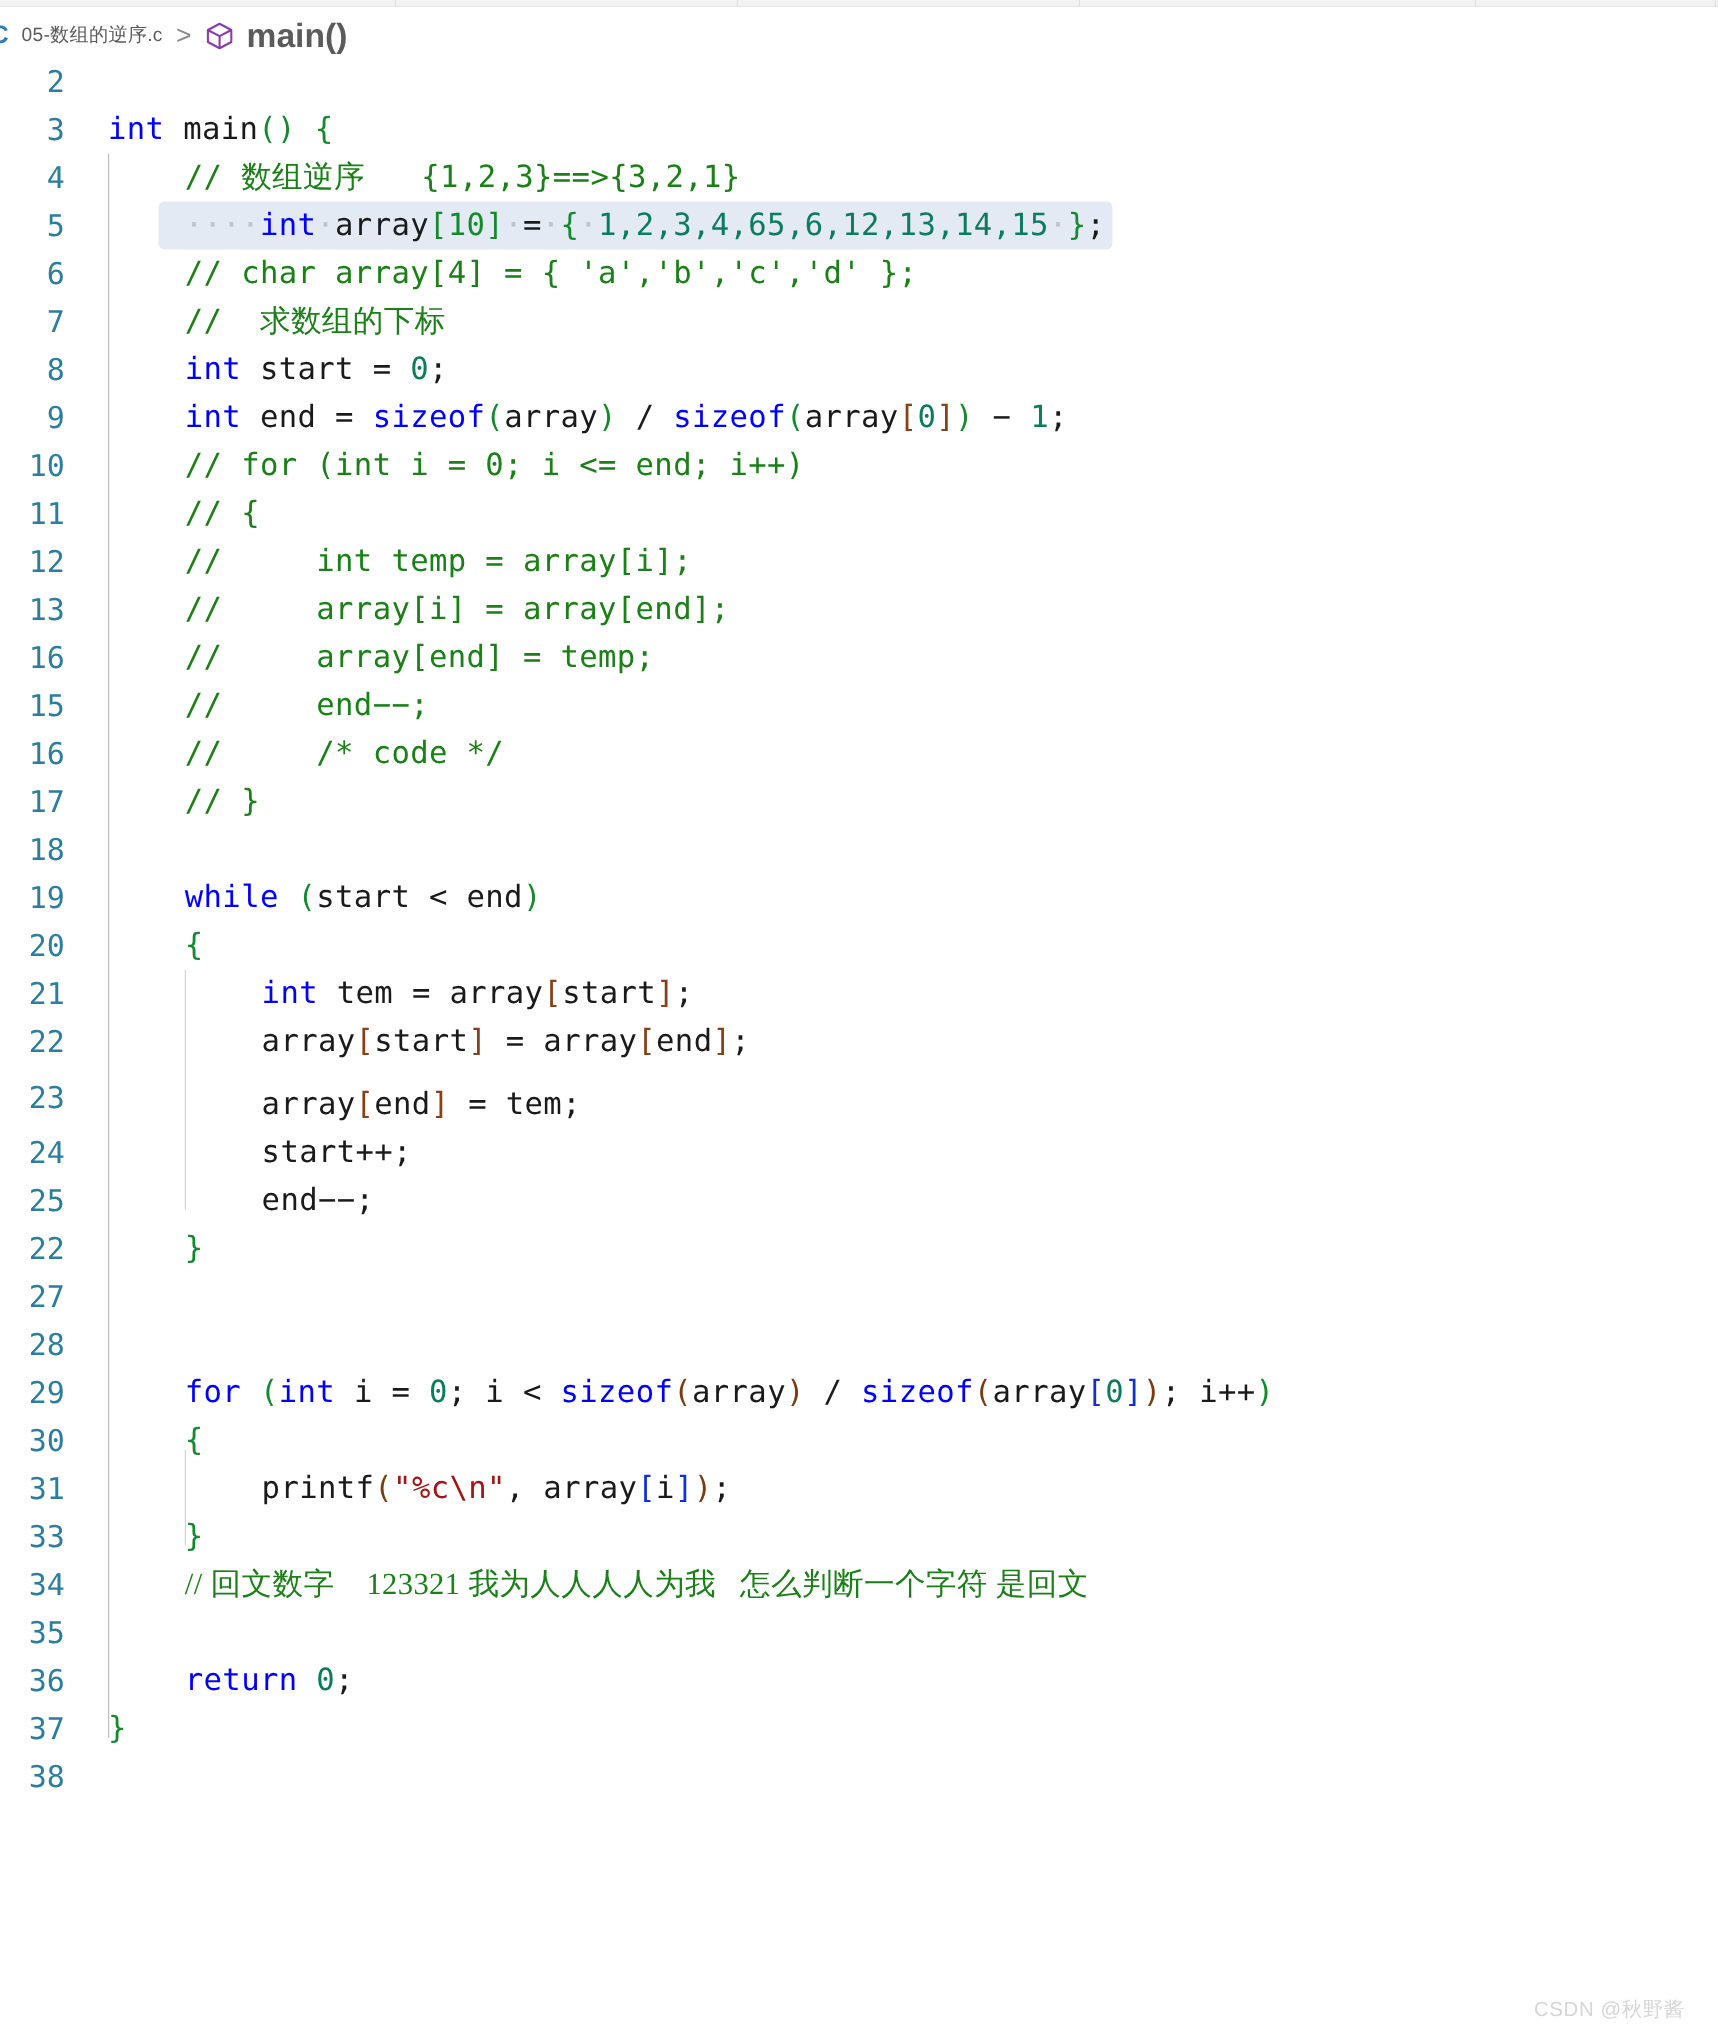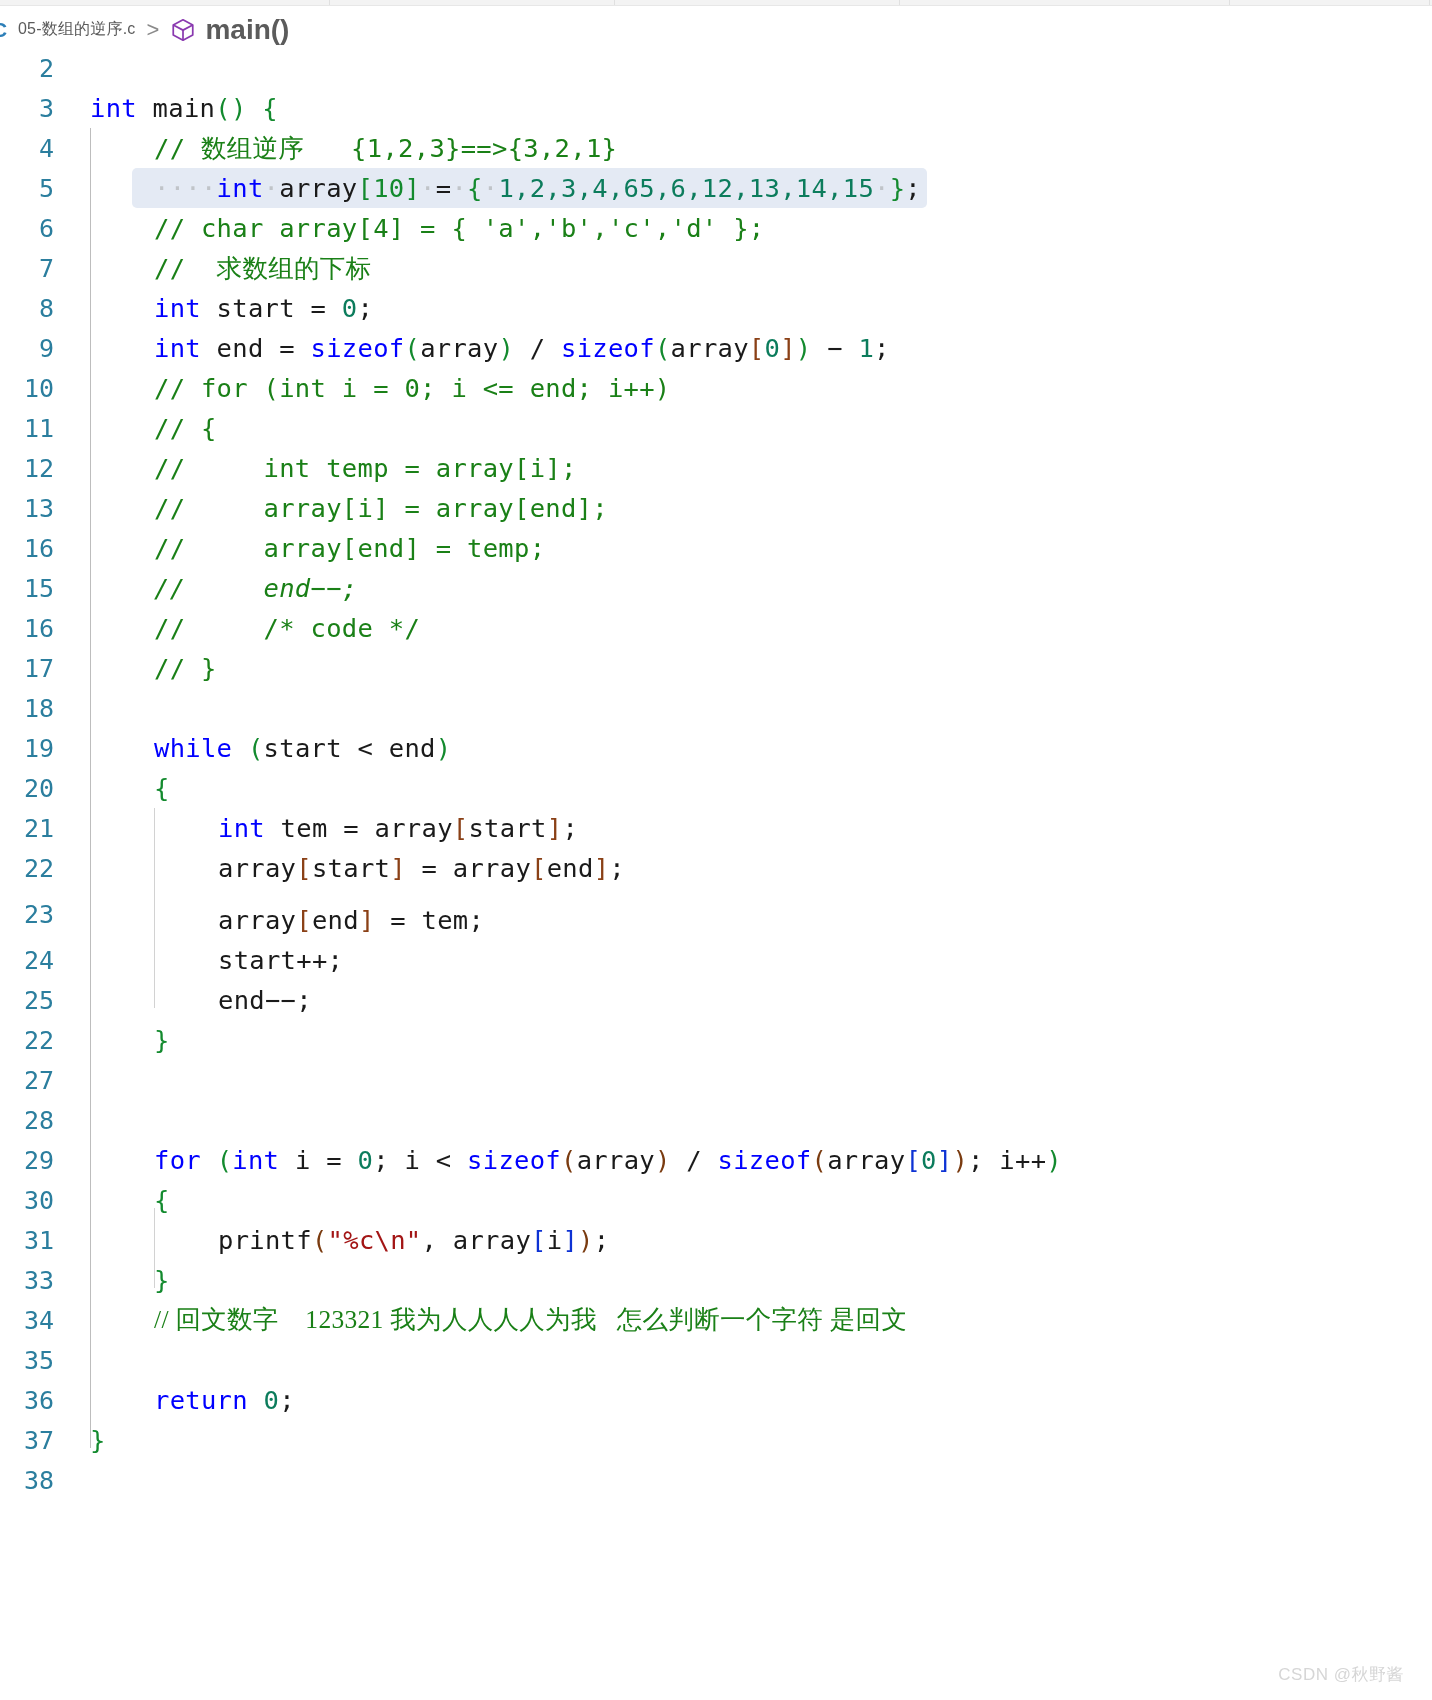--- a/index.html
+++ b/index.html
@@ -231,21 +231,21 @@
           <tr class="row">
             <td class="ln">13</td>
             <td class="codecell"><span class="codeline" style="margin-left: 64px;"><span class="cmt">//     array[i] = array[end];</span></span></td>
           </tr>
           <tr class="row">
             <td class="ln">16</td>
             <td class="codecell"><span class="codeline" style="margin-left: 64px;"><span class="cmt">//     array[end] = temp;</span></span></td>
           </tr>
           <tr class="row">
             <td class="ln">15</td>
-            <td class="codecell"><span class="codeline" style="margin-left: 64px; font-style: italic;"><span class="cmt">//     end−−;</span></span></td>
+            <td class="codecell"><span class="codeline" style="margin-left: 64px;"><span class="cmt">//     end−−;</span></span></td>
           </tr>
           <tr class="row">
             <td class="ln">16</td>
             <td class="codecell"><span class="codeline" style="margin-left: 64px;"><span class="cmt">//     /* code */</span></span></td>
           </tr>
           <tr class="row">
             <td class="ln">17</td>
             <td class="codecell"><span class="codeline" style="margin-left: 64px;"><span class="cmt">// }</span></span></td>
           </tr>
           <tr class="row">

